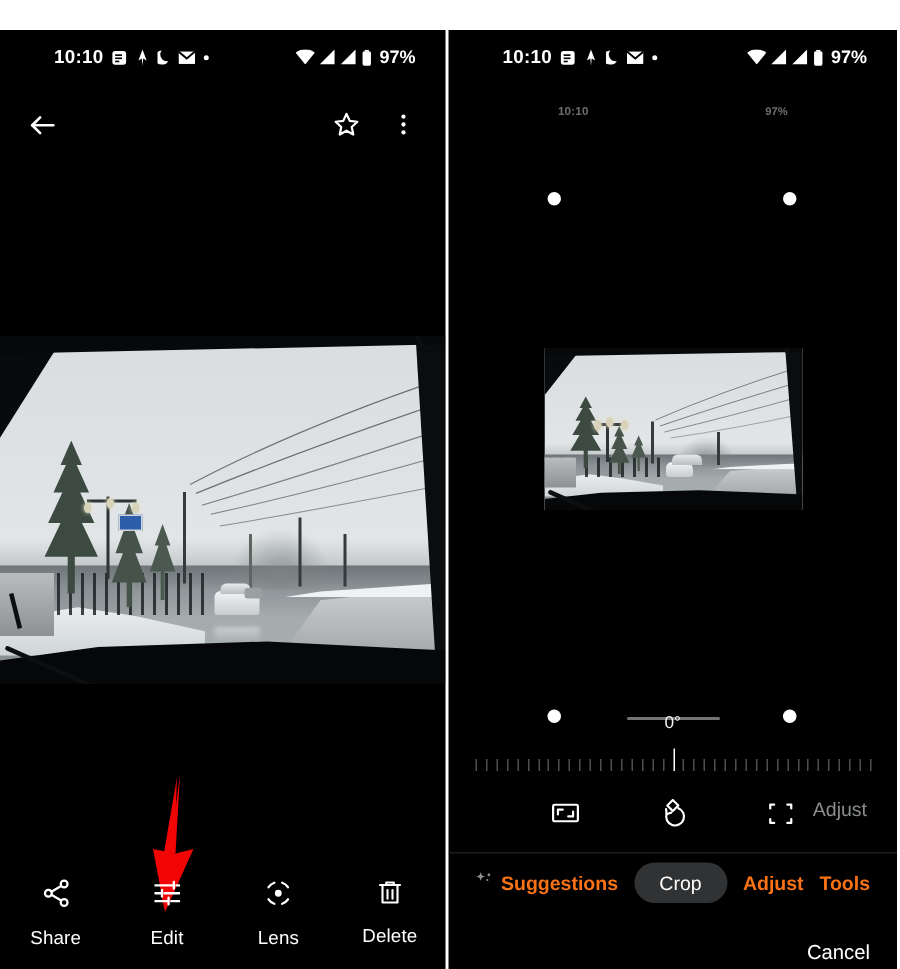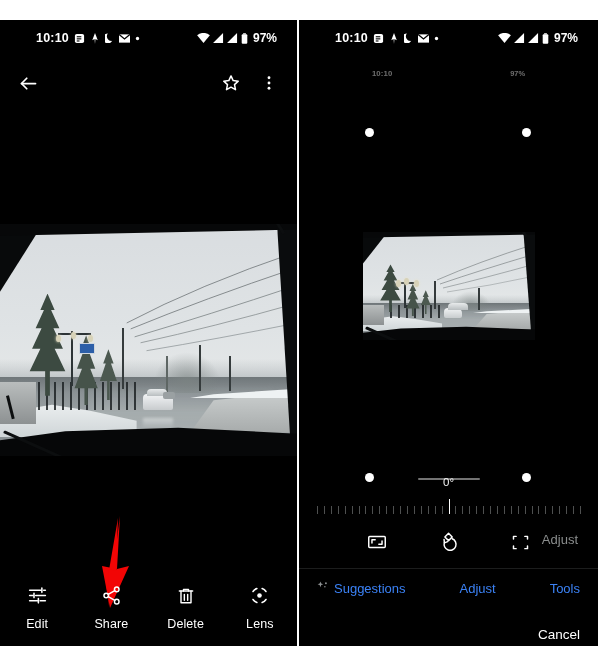--- a/index.html
+++ b/index.html
@@ -198,21 +198,21 @@
     position:absolute; right:20px; top:512px;
     font-size:13px; color:#8a8d8d;
   }
 
   .tabbar {
     position:absolute; left:0; right:0; top:548px; height:40px;
     display:flex; align-items:center; justify-content:space-between;
     padding:0 18px;
     border-top:1px solid #1c1d1d;
   }
-  .tab { font-size:13px; color:#3b82f6; display:flex; align-items:center; gap:5px; }
+  .tab { font-size:13px; color:#f97316; display:flex; align-items:center; gap:5px;font-weight:bold; }
   .tab.active {
     color:#ffffff; background:#303234;
     padding:6px 17px; border-radius:14px; font-weight:500;
   }
 
   .footer {
     position:absolute; left:0; right:0; top:592px; height:44px;
     display:flex; align-items:center; justify-content:flex-end;
     padding:0 18px;
   }
@@ -360,57 +360,57 @@
     </div>
 
     <svg class="arrow left-arrow" viewBox="0 0 70 96">
       <path d="M38 2 L31 56 L47 52 L28 94 L20 52 L35 55 Z" fill="#f20505"></path>
       <path d="M36 4 L26 62 L27 92 L22 54 L34 57 Z" fill="#f20505"></path>
     </svg>
 
     <div class="actionbar">
       <div class="action">
         <span>
-          <svg width="21" height="21" viewBox="0 0 24 24" fill="none" stroke="#fff" stroke-width="1.8" stroke-linecap="round">
-            <path d="M3 6h13M19 6h2M3 12h4M10 12h11M3 18h9M15 18h6"></path>
-            <path d="M17 3.4v5M8 9.4v5M13 15.4v5"></path>
-          </svg>
-        </span>
-        <span class="action-label">Edit</span>
-      </div>
-      <div class="action">
-        <span>
           <svg width="21" height="21" viewBox="0 0 24 24" fill="none" stroke="#fff" stroke-width="1.7" stroke-linecap="round" stroke-linejoin="round">
             <circle cx="18" cy="5" r="2.6"></circle>
               <circle cx="6" cy="12" r="2.6"></circle>
               <circle cx="18" cy="19" r="2.6"></circle>
             <path d="M8.3 10.8l7.4-4.3M8.3 13.2l7.4 4.3"></path>
           </svg>
         </span>
         <span class="action-label">Share</span>
+      </div>
+      <div class="action">
+        <span>
+          <svg width="21" height="21" viewBox="0 0 24 24" fill="none" stroke="#fff" stroke-width="1.8" stroke-linecap="round">
+            <path d="M3 6h13M19 6h2M3 12h4M10 12h11M3 18h9M15 18h6"></path>
+            <path d="M17 3.4v5M8 9.4v5M13 15.4v5"></path>
+          </svg>
+        </span>
+        <span class="action-label">Edit</span>
+      </div>
+      <div class="action">
+        <span>
+          <svg width="21" height="21" viewBox="0 0 24 24" fill="none" stroke="#fff" stroke-width="1.8" stroke-linecap="round">
+            <circle cx="12" cy="12" r="2.6" fill="#fff" stroke="none"></circle>
+            <path d="M4.6 7.4A8.6 8.6 0 0 1 9 4M19.4 7.4A8.6 8.6 0 0 0 15 4M4.6 16.6A8.6 8.6 0 0 0 9 20M19.4 16.6A8.6 8.6 0 0 1 15 20"></path>
+          </svg>
+        </span>
+        <span class="action-label">Lens</span>
       </div>
       <div class="action">
         <span>
           <svg width="20" height="20" viewBox="0 0 24 24" fill="none" stroke="#fff" stroke-width="1.7" stroke-linecap="round" stroke-linejoin="round">
             <path d="M4 6h16"></path>
               <path d="M9 6V4h6v2"></path>
             <path d="M6 6v14h12V6"></path>
               <path d="M10 10v7M14 10v7"></path>
           </svg>
         </span>
         <span class="action-label">Delete</span>
-      </div>
-      <div class="action">
-        <span>
-          <svg width="21" height="21" viewBox="0 0 24 24" fill="none" stroke="#fff" stroke-width="1.8" stroke-linecap="round">
-            <circle cx="12" cy="12" r="2.6" fill="#fff" stroke="none"></circle>
-            <path d="M4.6 7.4A8.6 8.6 0 0 1 9 4M19.4 7.4A8.6 8.6 0 0 0 15 4M4.6 16.6A8.6 8.6 0 0 0 9 20M19.4 16.6A8.6 8.6 0 0 1 15 20"></path>
-          </svg>
-        </span>
-        <span class="action-label">Lens</span>
       </div>
     </div>
 
     <div class="gesture"></div>
   </div>
 
   <div class="phone right">
 
     <div class="statusbar">
       <div class="sb-left">
@@ -591,20 +591,23 @@
       <div class="tab">
         <span>
           <svg width="12" height="12" viewBox="0 0 14 14" fill="#8e9193">
             <path d="M4 0.6l.9 2.4 2.4.9-2.4.9L4 7.2l-.9-2.4L.7 3.9l2.4-.9z"></path>
             <circle cx="10.4" cy="2.6" r="1.1"></circle>
               <circle cx="9.2" cy="6.6" r="0.85"></circle>
           </svg>
         </span>
         <span>Suggestions</span>
       </div>
+      <div class="tab active">
+        <span>Crop</span>
+      </div>
       <div class="tab">
         <span>Adjust</span>
       </div>
       <div class="tab">
         <span>Tools</span>
       </div>
     </div>
 
     <div class="footer">
       <div class="cancel-btn">Cancel</div>

